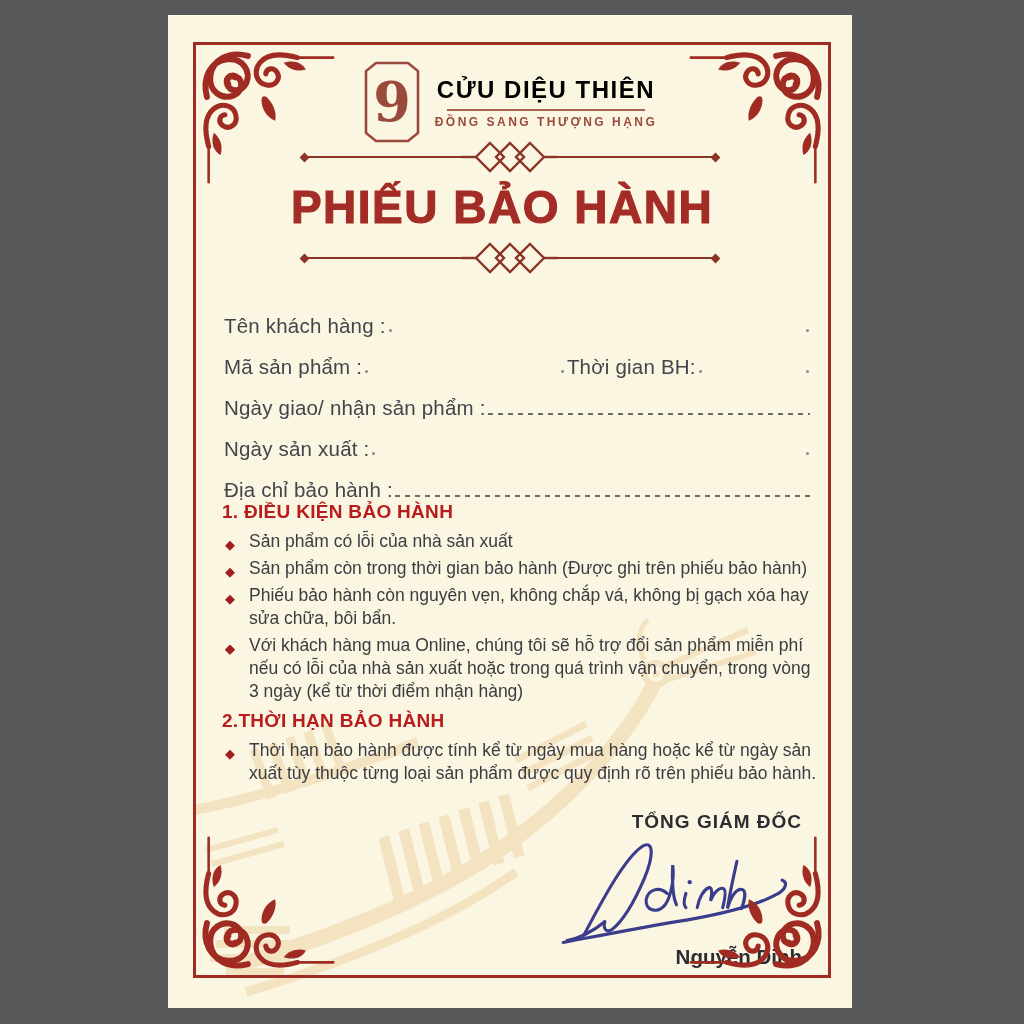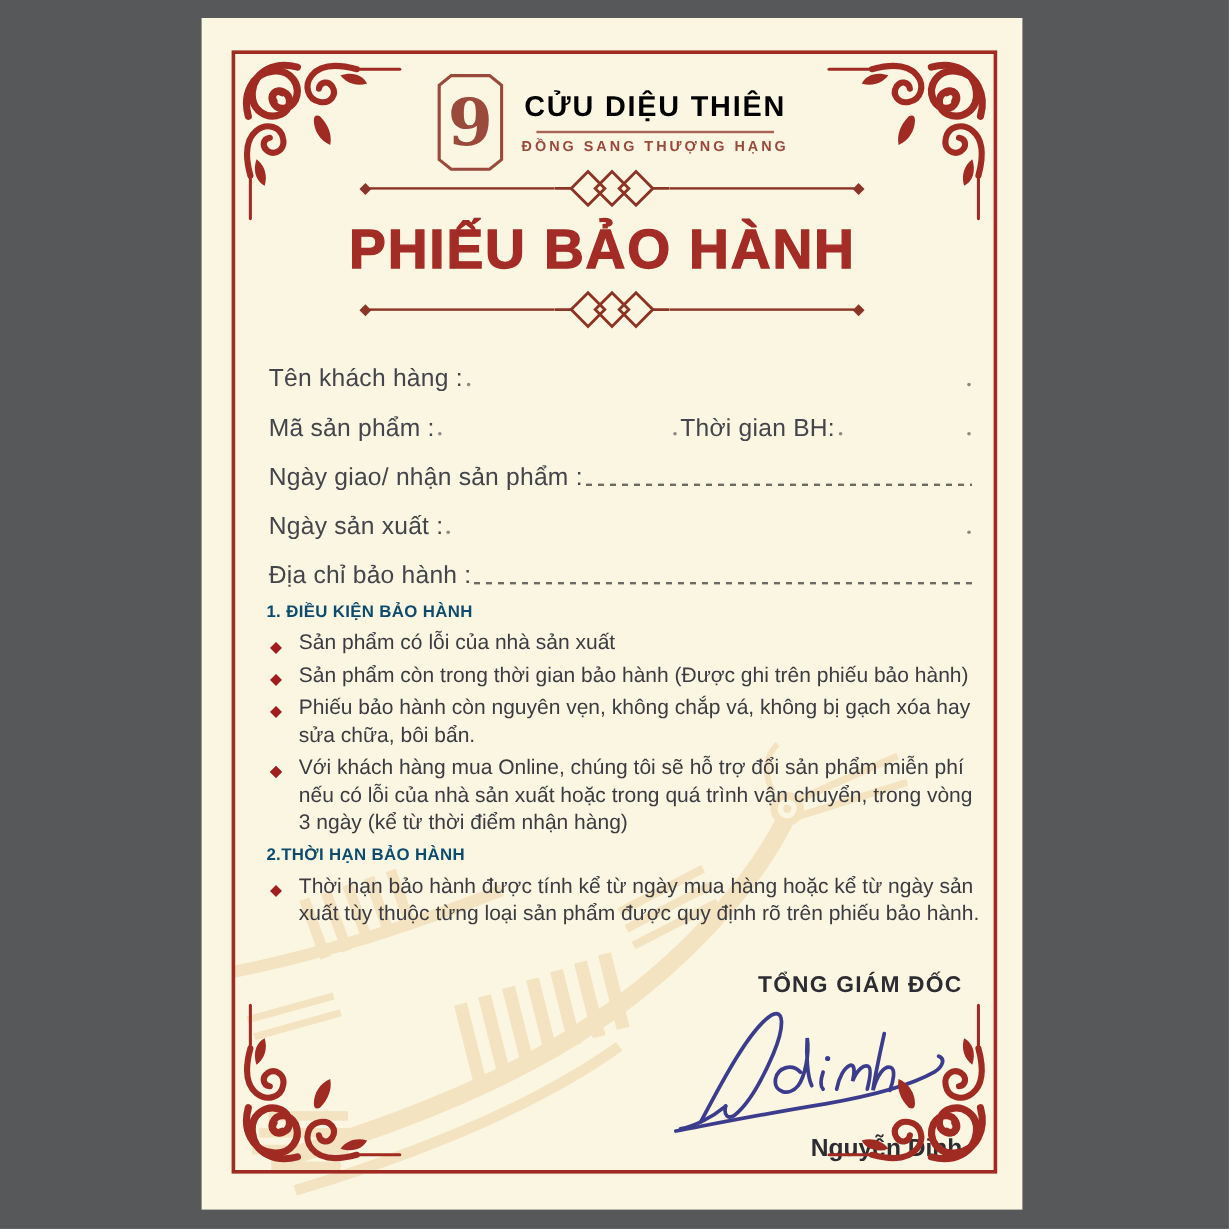--- a/index.html
+++ b/index.html
@@ -24,32 +24,32 @@
 
   
   .divider{position:absolute;left:0;right:0;display:flex;align-items:center;width:418px;margin:0 auto;height:40px;}
   .divider.d1{top:122px;}
   .divider.d2{top:223px;}
   .enddot{width:7px;height:7px;background:#8A3526;transform:rotate(45deg);flex:none;}
   .dline{flex:1;height:2px;background:#8A3526;}
   .main-title{position:absolute;top:166px;left:0;right:16px;text-align:center;font-size:46px;line-height:52px;font-weight:bold;letter-spacing:1.5px;color:#A32C26;-webkit-text-stroke:1.1px #A32C26;}
 
   
-  .form{position:absolute;left:56px;right:40px;top:284px;}
+  .form{position:absolute;left:56px;right:40px;top:294px;}
   .frow{display:flex;align-items:flex-end;margin-bottom:12px;height:29px;position:relative;}
   .flabel{font-size:20.5px;color:#44444B;white-space:nowrap;letter-spacing:.2px;}
   .tinydot{width:3px;height:3px;border-radius:50%;background:#8A8A85;flex:none;margin:0 3px 6px;}
   .spacer-a{flex:1.9;}
   .spacer-b{flex:1;}
   .spacer-c{flex:1;}
   .dashlead{flex:1;height:2px;margin:0 2px 5px;background:repeating-linear-gradient(90deg,#6D6D68 0 5px,transparent 5px 10px);}
 
   
   .terms{position:absolute;left:54px;width:600px;top:486px;}
-  .sec-head{font-size:14px;font-weight:bold;color:#0c4a6e;letter-spacing:.3px;margin:0 0 7px;}
+  .sec-head{font-size:19px;font-weight:bold;color:#b91c1c;letter-spacing:.3px;margin:0 0 7px;}
   .sec-head.second{margin-top:7px;}
   .titem{position:relative;padding-left:27px;font-size:17.5px;line-height:23px;color:#3B3B41;margin-bottom:4px;}
   .bullet{position:absolute;left:3px;top:3px;font-size:13px;color:#A11E1E;}
 
   
   .sigblock{position:absolute;left:378px;top:796px;width:256px;display:flex;flex-direction:column;align-items:flex-end;}
   .sig-title{font-size:19px;font-weight:bold;letter-spacing:1px;color:#2C2C32;}
   .sig-name{font-size:20.5px;font-weight:bold;color:#2C2C32;margin-top:-6px;}
 </style>
 </head>

